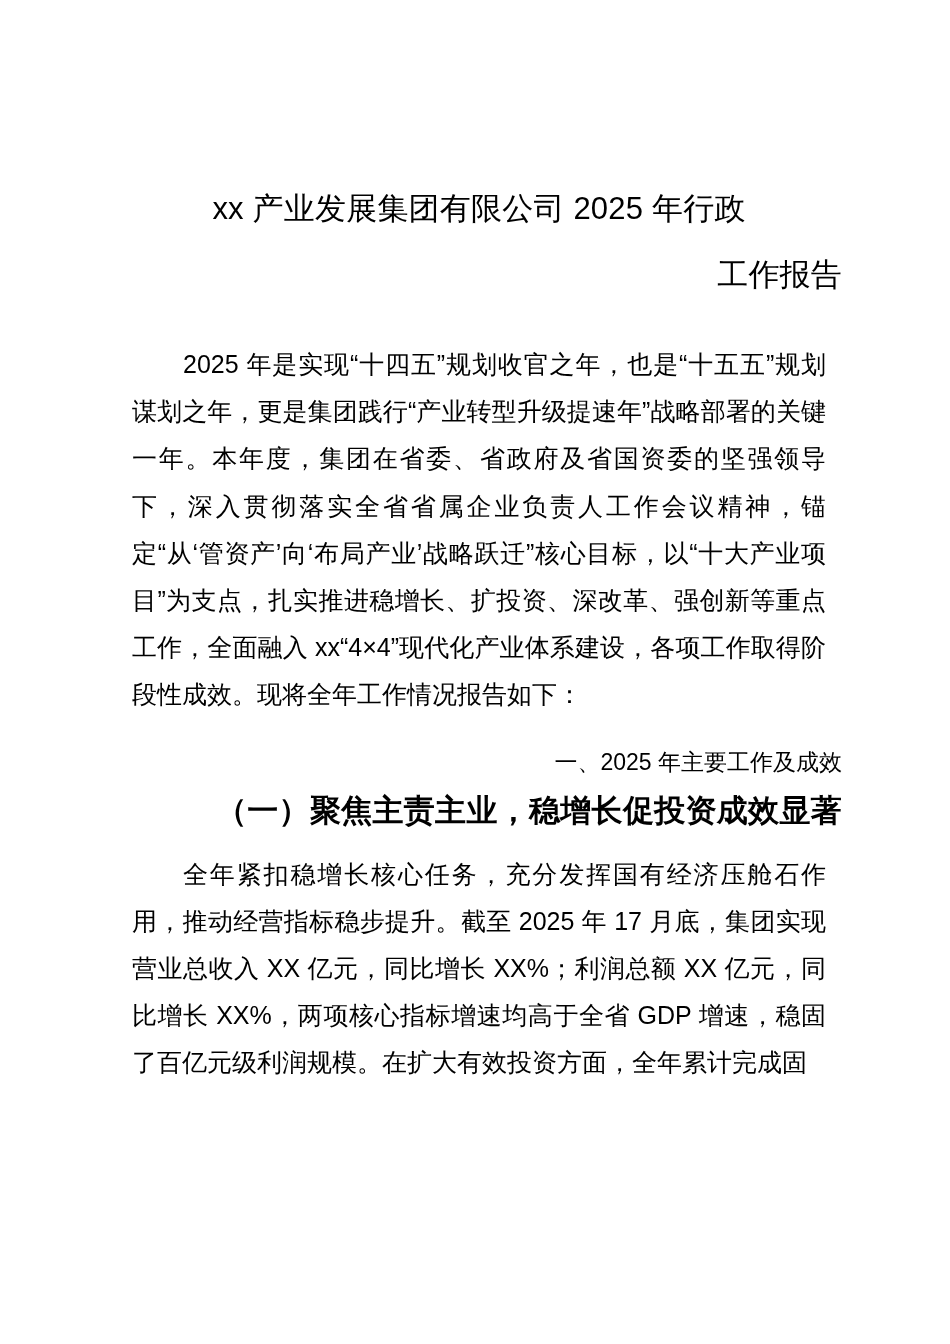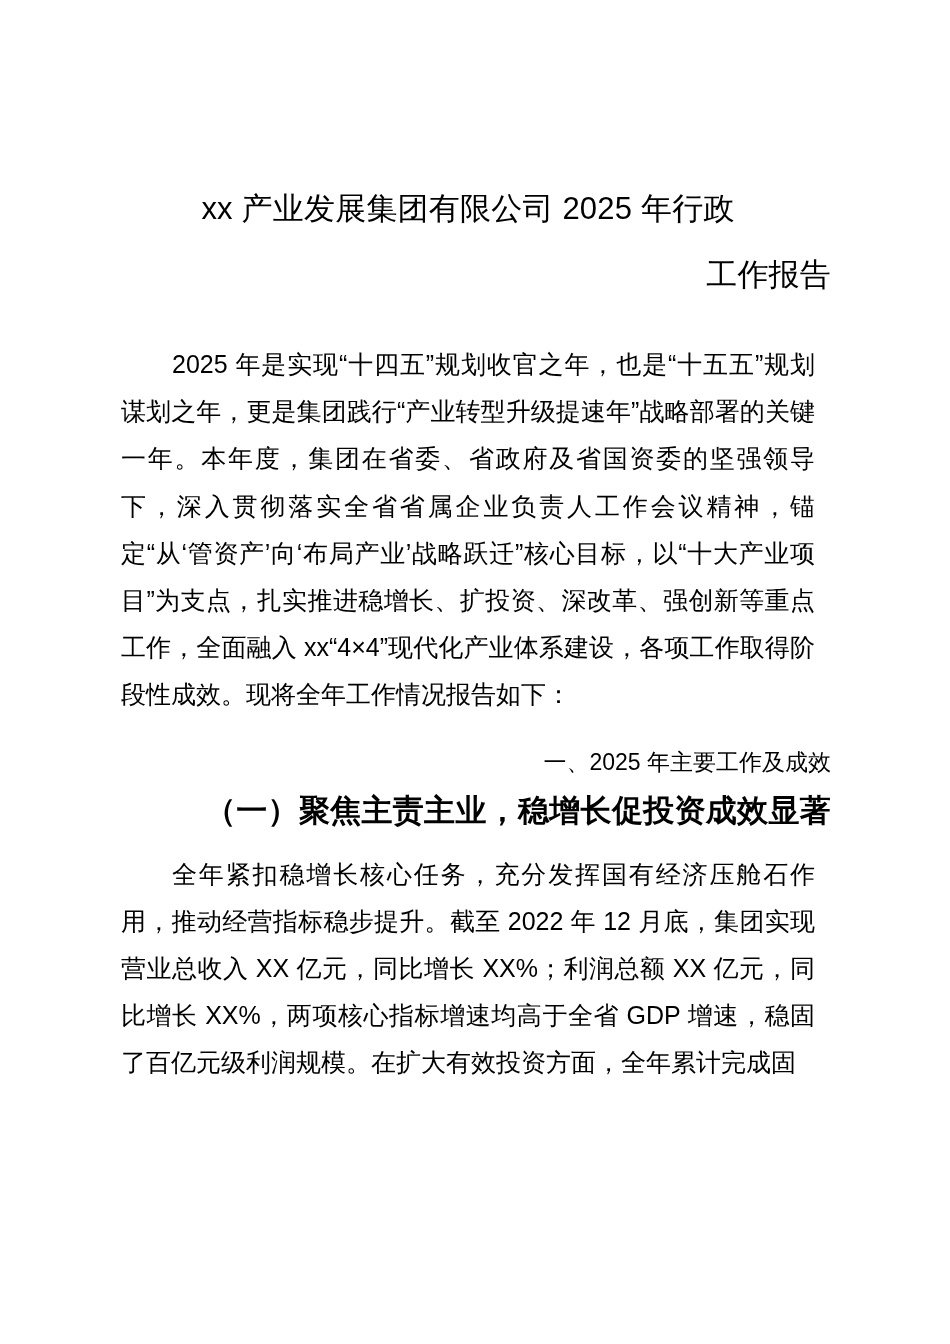--- a/index.html
+++ b/index.html
@@ -14,21 +14,21 @@
   #page {
     position: relative;
     width: 950px;
     height: 1344px;
     background: #ffffff;
     overflow: hidden;
     box-sizing: border-box;
   }
   .content {
     position: absolute;
-    left: 105px;
+    left: 116px;
     top: 0;
     width: 726px;
   }
   
   .doc-title {
     margin: 0;
     padding-top: 176px;
     font-size: 31px;
     font-weight: 500;
     line-height: 66px;
@@ -94,17 +94,17 @@
       <span class="title-line title-line-1">xx 产业发展集团有限公司 2025 年行政</span>
       <span class="title-line title-line-2">工作报告</span>
     </h1>
 
     <p class="para para-intro indent2">2025 年是实现“十四五”规划收官之年，也是“十五五”规划谋划之年，更是集团践行“产业转型升级提速年”战略部署的关键一年。本年度，集团在省委、省政府及省国资委的坚强领导下，深入贯彻落实全省省属企业负责人工作会议精神，锚定“从‘管资产’向‘布局产业’战略跃迁”核心目标，以“十大产业项目”为支点，扎实推进稳增长、扩投资、深改革、强创新等重点工作，全面融入 xx“4×4”现代化产业体系建设，各项工作取得阶段性成效。现将全年工作情况报告如下：</p>
 
     <p class="head-1">一、2025 年主要工作及成效</p>
 
     <p class="head-2">（一）聚焦主责主业，稳增长促投资成效显著</p>
 
-    <p class="para para-body indent2">全年紧扣稳增长核心任务，充分发挥国有经济压舱石作用，推动经营指标稳步提升。截至 2022 年 12 月底，集团实现营业总收入 XX 亿元，同比增长 XX%；利润总额 XX 亿元，同比增长 XX%，两项核心指标增速均高于全省 GDP 增速，稳固了百亿元级利润规模。在扩大有效投资方面，全年累计完成固</p>
+    <p class="para para-body indent2">全年紧扣稳增长核心任务，充分发挥国有经济压舱石作用，推动经营指标稳步提升。截至 2025 年 17 月底，集团实现营业总收入 XX 亿元，同比增长 XX%；利润总额 XX 亿元，同比增长 XX%，两项核心指标增速均高于全省 GDP 增速，稳固了百亿元级利润规模。在扩大有效投资方面，全年累计完成固</p>
 
   </div>
 
 </div>
 
 </body></html>

